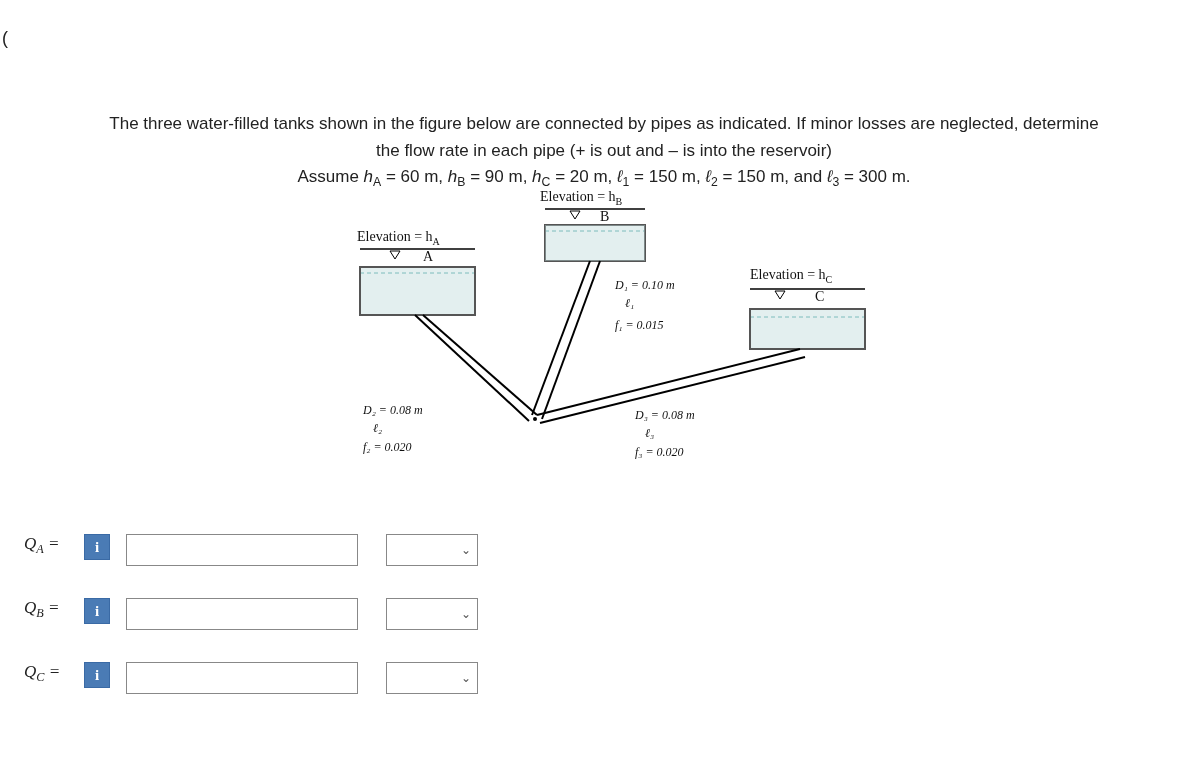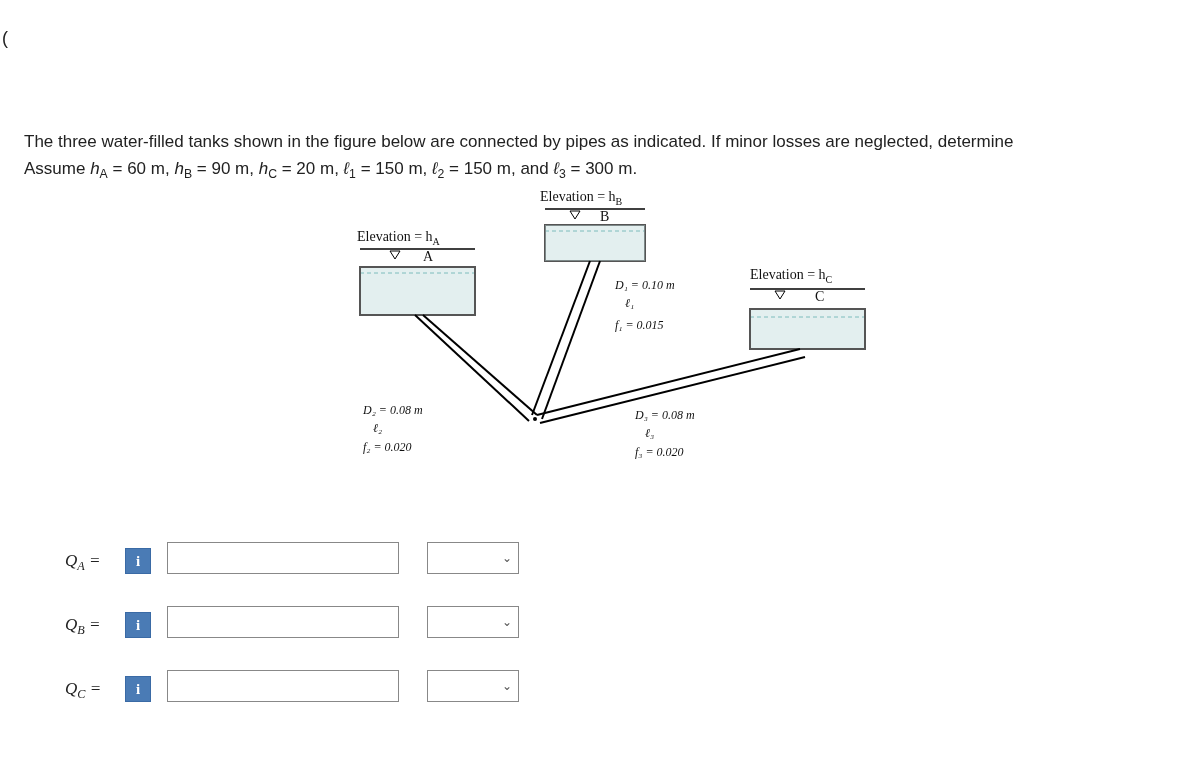--- a/index.html
+++ b/index.html
@@ -16,23 +16,24 @@
   }
   .paren {
     position: absolute;
     left: 2px;
     top: 28px;
     font-size: 18px;
   }
   .problem {
     position: absolute;
     left: 24px;
-    top: 130px;
+    top: 112px;
     width: 1160px;
     line-height: 1.45;
+    text-align: center;
   }
   .problem p { margin: 0 0 2px 0; }
   .ital { font-style: italic; }
   .sub { font-size: 0.72em; vertical-align: sub; }
   .figure {
     position: absolute;
     left: 345px;
     top: 189px;
     width: 540px;
     height: 300px;
@@ -40,24 +41,23 @@
   .figure svg { width: 540px; height: 300px; }
   .lbl { font-family: Georgia, 'Times New Roman', serif; font-size: 14px; fill: #111; }
   .lblsm { font-family: Georgia, 'Times New Roman', serif; font-size: 12px; fill: #111; }
   .answers {
     position: absolute;
     left: 24px;
     top: 534px;
   }
   .row {
     display: flex;
-    align-items: flex-end;
+    align-items: flex-start;
     height: 40px;
     margin-bottom: 24px;
-    margin-left: 41px;
   }
   .lab {
     width: 60px;
     font-style: italic;
     font-family: Georgia, 'Times New Roman', serif;
     font-size: 17px;
   }
   .info {
     width: 26px;
     height: 26px;
@@ -100,20 +100,21 @@
     color: #555;
   }
 </style>
 </head>
 <body>
 
 <div class="paren">(</div>
 
 <div class="problem">
   <p>The three water-filled tanks shown in the figure below are connected by pipes as indicated. If minor losses are neglected, determine</p>
+  <p>the flow rate in each pipe (+ is out and – is into the reservoir)</p>
   <p>
     <span>Assume </span><span class="ital">h</span><span class="sub">A</span><span> = 60 m, </span><span class="ital">h</span><span class="sub">B</span><span> = 90 m, </span><span class="ital">h</span><span class="sub">C</span><span> = 20 m, </span><span class="ital">ℓ</span><span class="sub">1</span><span>  =   150 m, </span><span class="ital">ℓ</span><span class="sub">2</span><span>  =   150 m, and </span><span class="ital">ℓ</span><span class="sub">3</span><span>  =   300 m.</span>
   </p>
 </div>
 
 <div class="figure">
 <svg viewBox="0 0 540 300">
 
   <text x="195" y="12" class="lbl"><tspan>Elevation = h</tspan><tspan font-size="10" dy="4">B</tspan></text>
   <line x1="200" y1="20" x2="300" y2="20" stroke="#000" stroke-width="1.5"></line>

